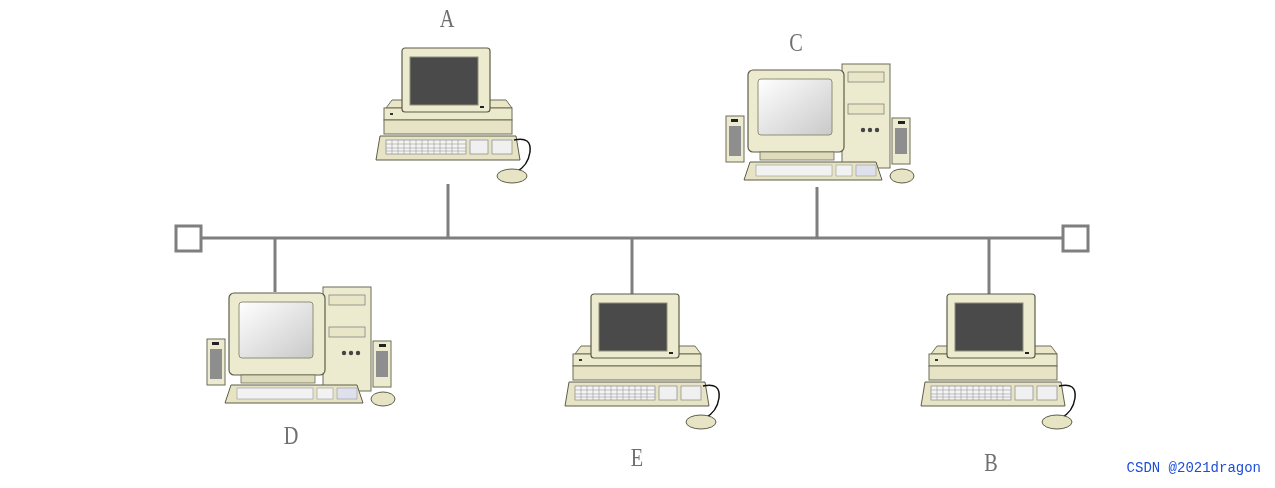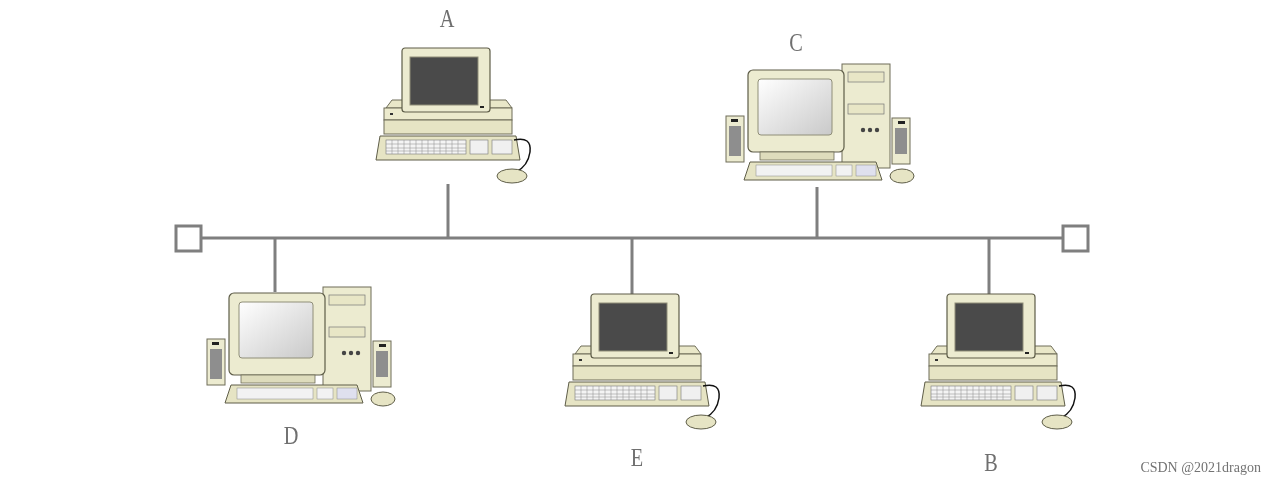--- a/index.html
+++ b/index.html
@@ -2,22 +2,22 @@
 <html><head>
 <meta charset="utf-8">
 <style>
   html, body { margin: 0; padding: 0; background: #ffffff; }
   body { width: 1275px; height: 488px; position: relative; overflow: hidden;
          font-family: "DejaVu Serif", serif; }
   .stage { position: absolute; left: 0; top: 0; width: 1275px; height: 488px; }
   .label { position: absolute; font-family: "Liberation Serif", "DejaVu Serif", serif;
            font-size: 26px; color: #6f6f6f; transform: scaleX(0.78); transform-origin: center;
            width: 40px; text-align: center; }
-  .watermark { position: absolute; right: 14px; bottom: 12px; font-family: Liberation Serif, serif;
-               font-size: 14px; color: #737373; }
+  .watermark { position: absolute; right: 14px; bottom: 12px; font-family: Liberation Mono, monospace;
+               font-size: 14px; color: #1d4ed8; }
 </style>
 </head>
 <body>
 
 <svg class="stage" width="1275" height="488" viewBox="0 0 1275 488">
   <defs>
 
     <g id="workstation">
 
       <path d="M10 60 L16 52 L130 52 L136 60 Z" fill="#e9e7c8" stroke="#6e6d58" stroke-width="1"></path>

